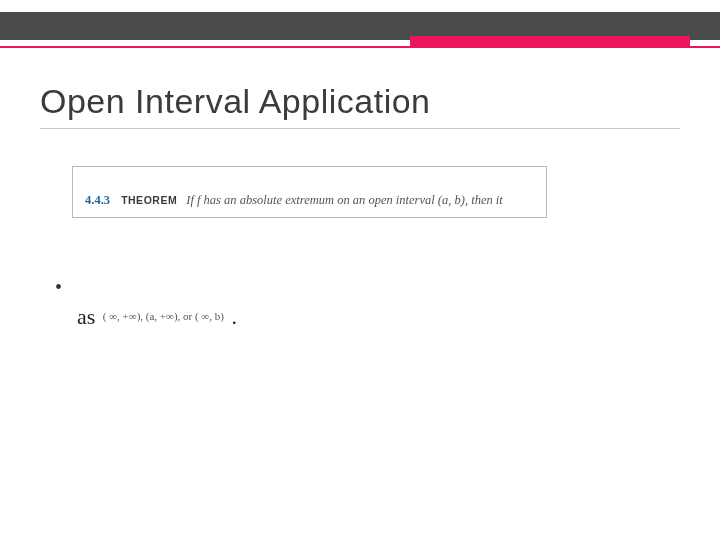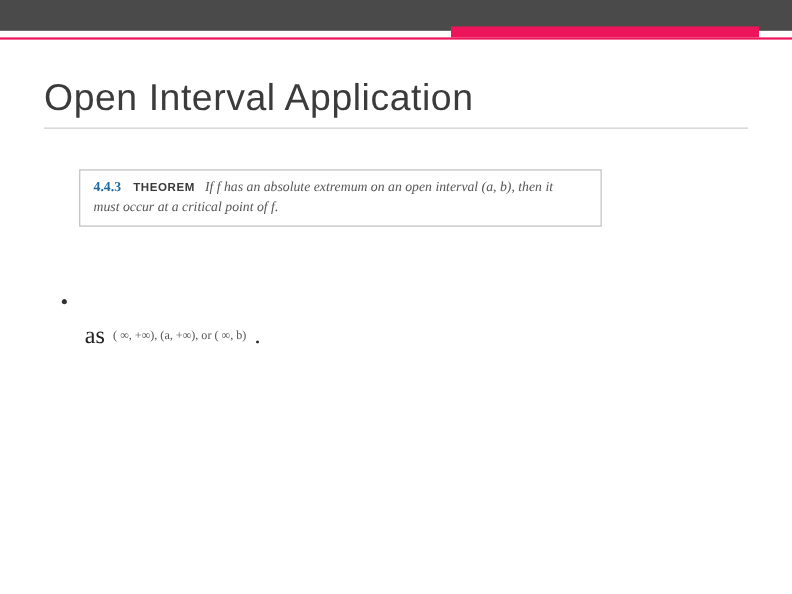--- a/index.html
+++ b/index.html
@@ -9,20 +9,21 @@
     height: 540px;
     background: #ffffff;
     font-family: Georgia, "Times New Roman", serif;
     overflow: hidden;
   }
   .slide {
     position: relative;
     width: 720px;
     height: 415px;
     box-sizing: border-box;
+    margin-top: 12px;
   }
   
   .topbar {
     position: absolute;
     top: 0;
     left: 0;
     right: 0;
     height: 28px;
     background: #4a4a4a;
   }
@@ -59,21 +60,21 @@
     width: 640px;
     height: 1px;
     background: #c9c9c9;
   }
   
   .theorem-box {
     position: absolute;
     top: 154px;
     left: 72px;
     width: 475px;
-    padding: 6px 12px 8px 12px;
+    padding: 24px 12px 8px 12px;
     border: 1px solid #b8b8b8;
     box-sizing: border-box;
     font-size: 12.5px;
     line-height: 1.45;
   }
   .theorem-num {
     color: #1c6aa0;
     font-weight: bold;
     font-family: Georgia, serif;
     margin-right: 8px;
@@ -130,21 +131,20 @@
   <div class="topbar-right-accent"></div>
   <div class="pinkline"></div>
 
   <div class="title">Open Interval Application</div>
   <div class="title-underline"></div>
 
   <div class="theorem-box">
     <span class="theorem-num">4.4.3</span>
     <span class="theorem-label">THEOREM</span>
     <span class="theorem-text">If f has an absolute extremum on an open interval (a, b), then it</span><br>
-    <span class="theorem-text">must occur at a critical point of f.</span>
   </div>
 
   <div class="bullet-row">
     <span class="bullet-mark">•</span>
     <div class="bullet-content">
       <br>
       <span>as</span>
       <span class="math-inline">(  ∞, +∞), (a, +∞), or (  ∞, b)</span>
       <span>.</span>
     </div>

